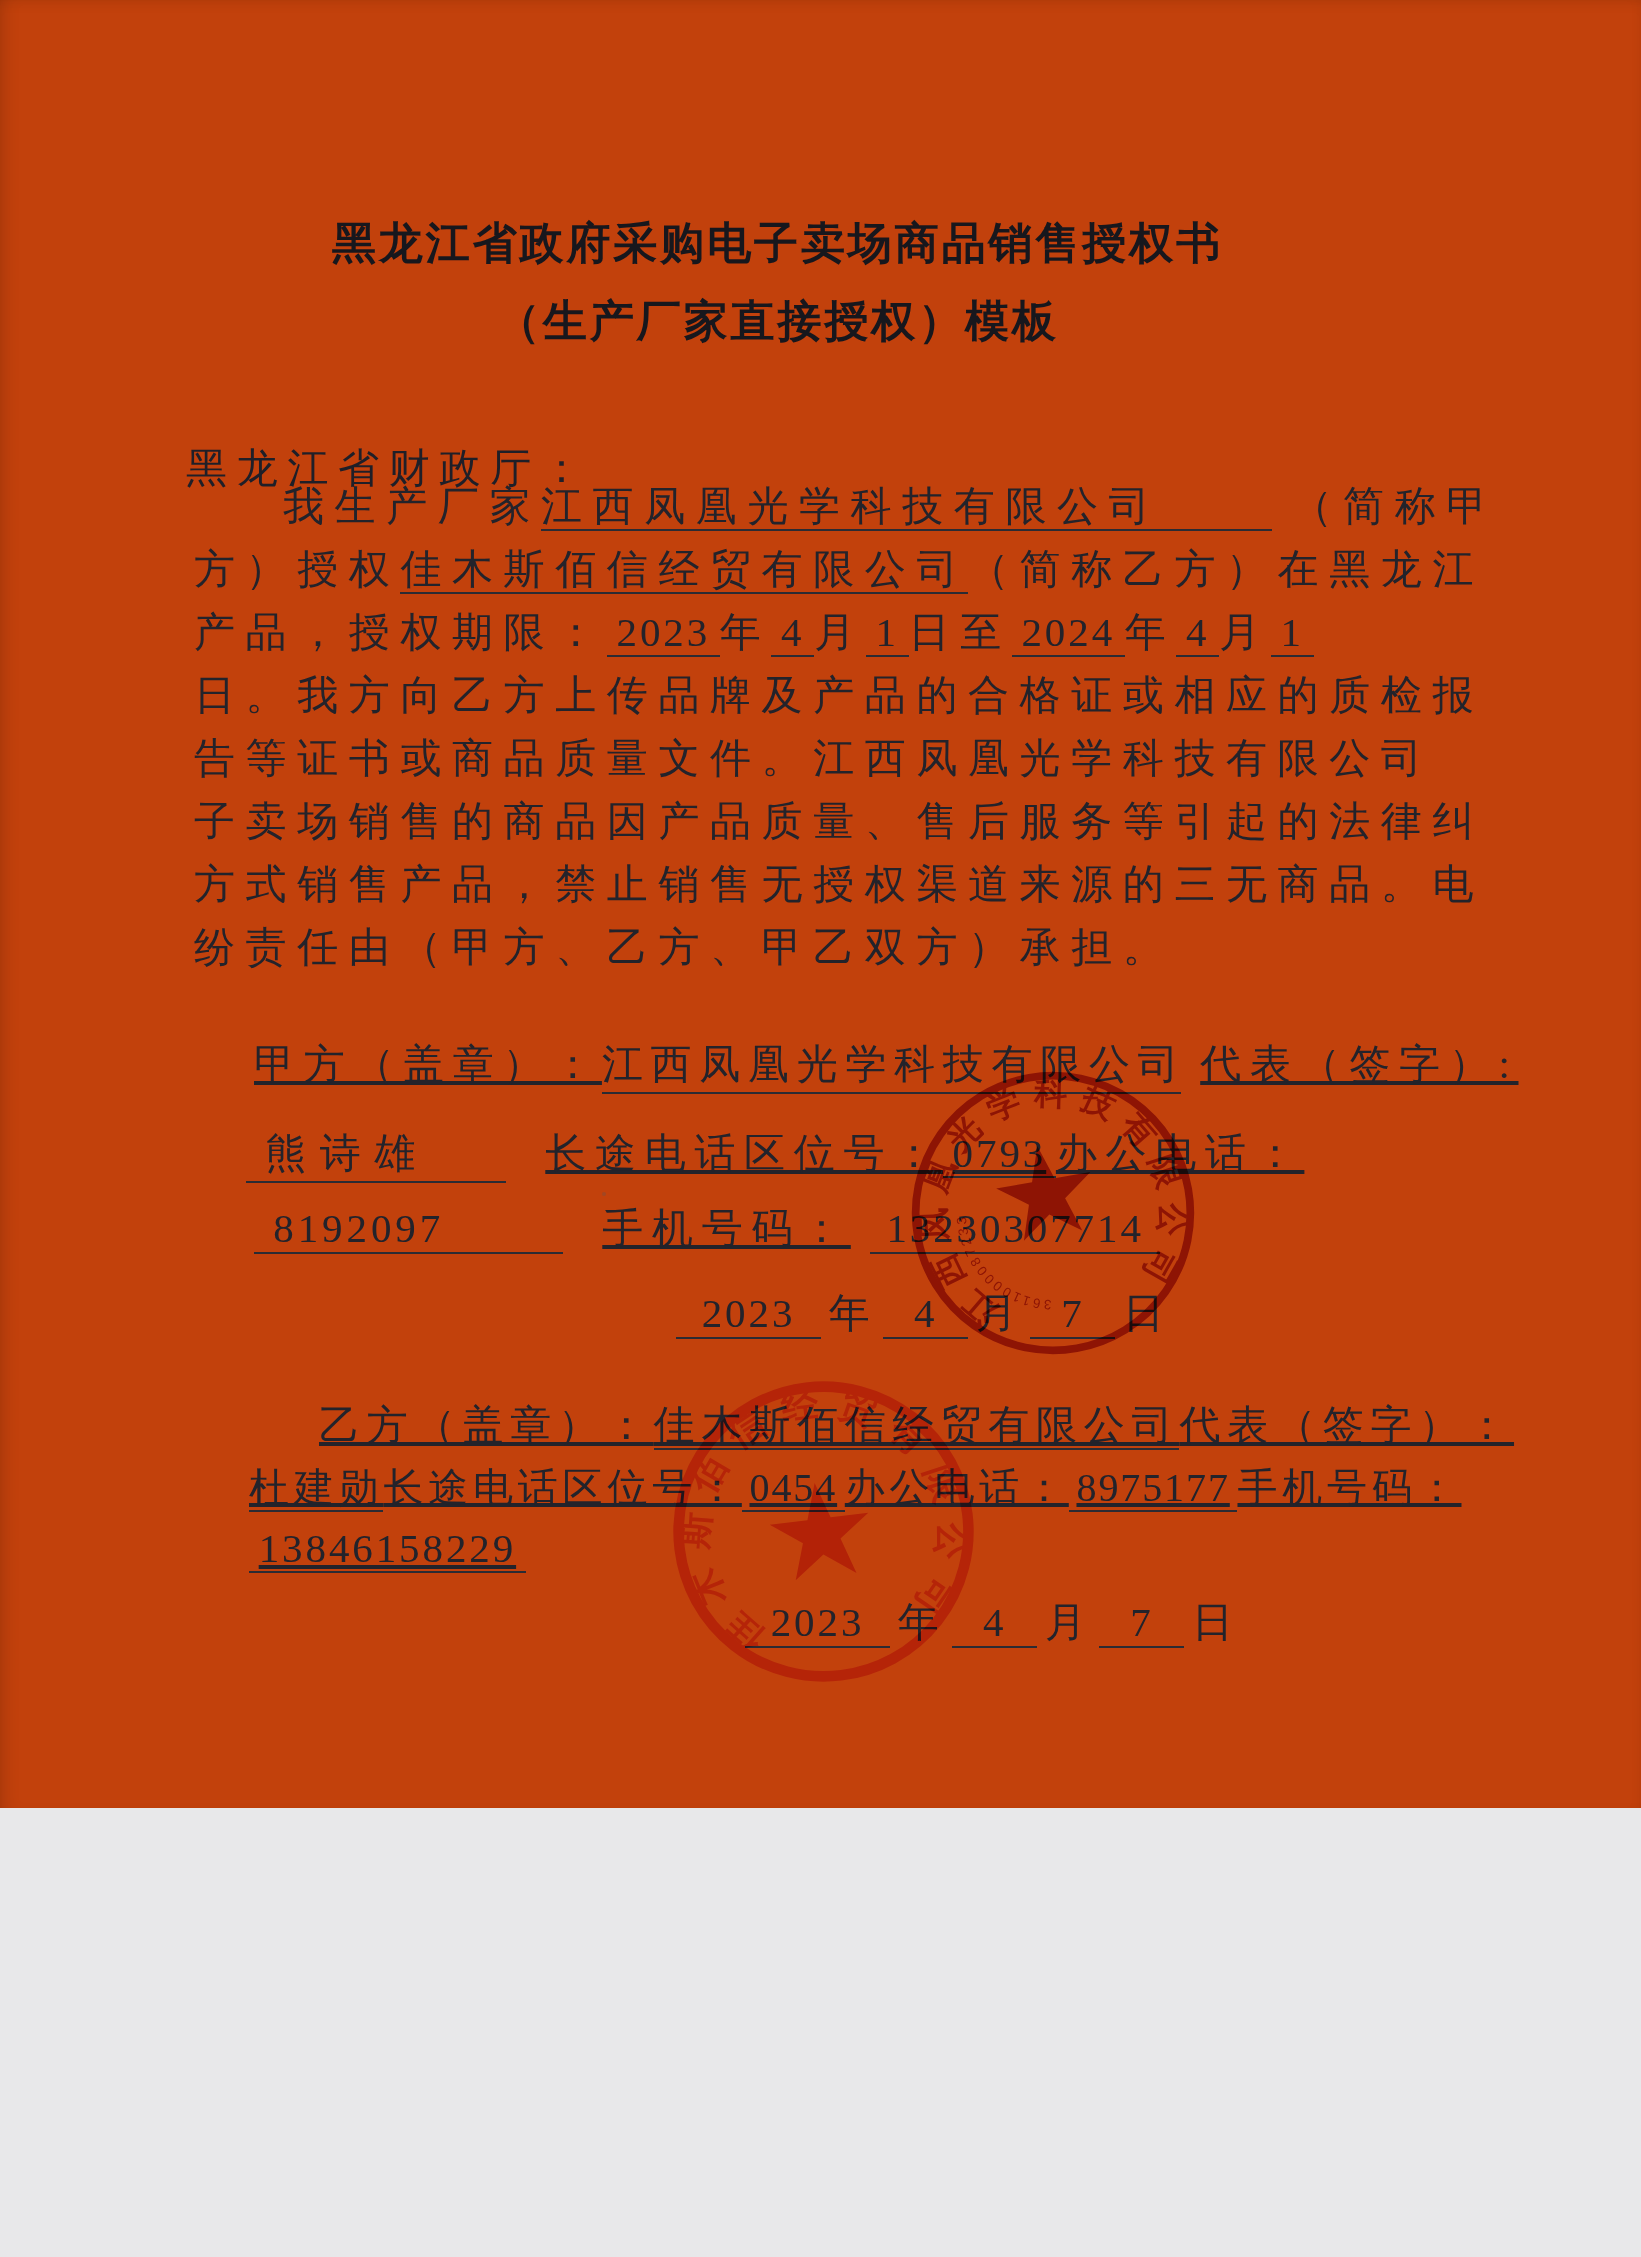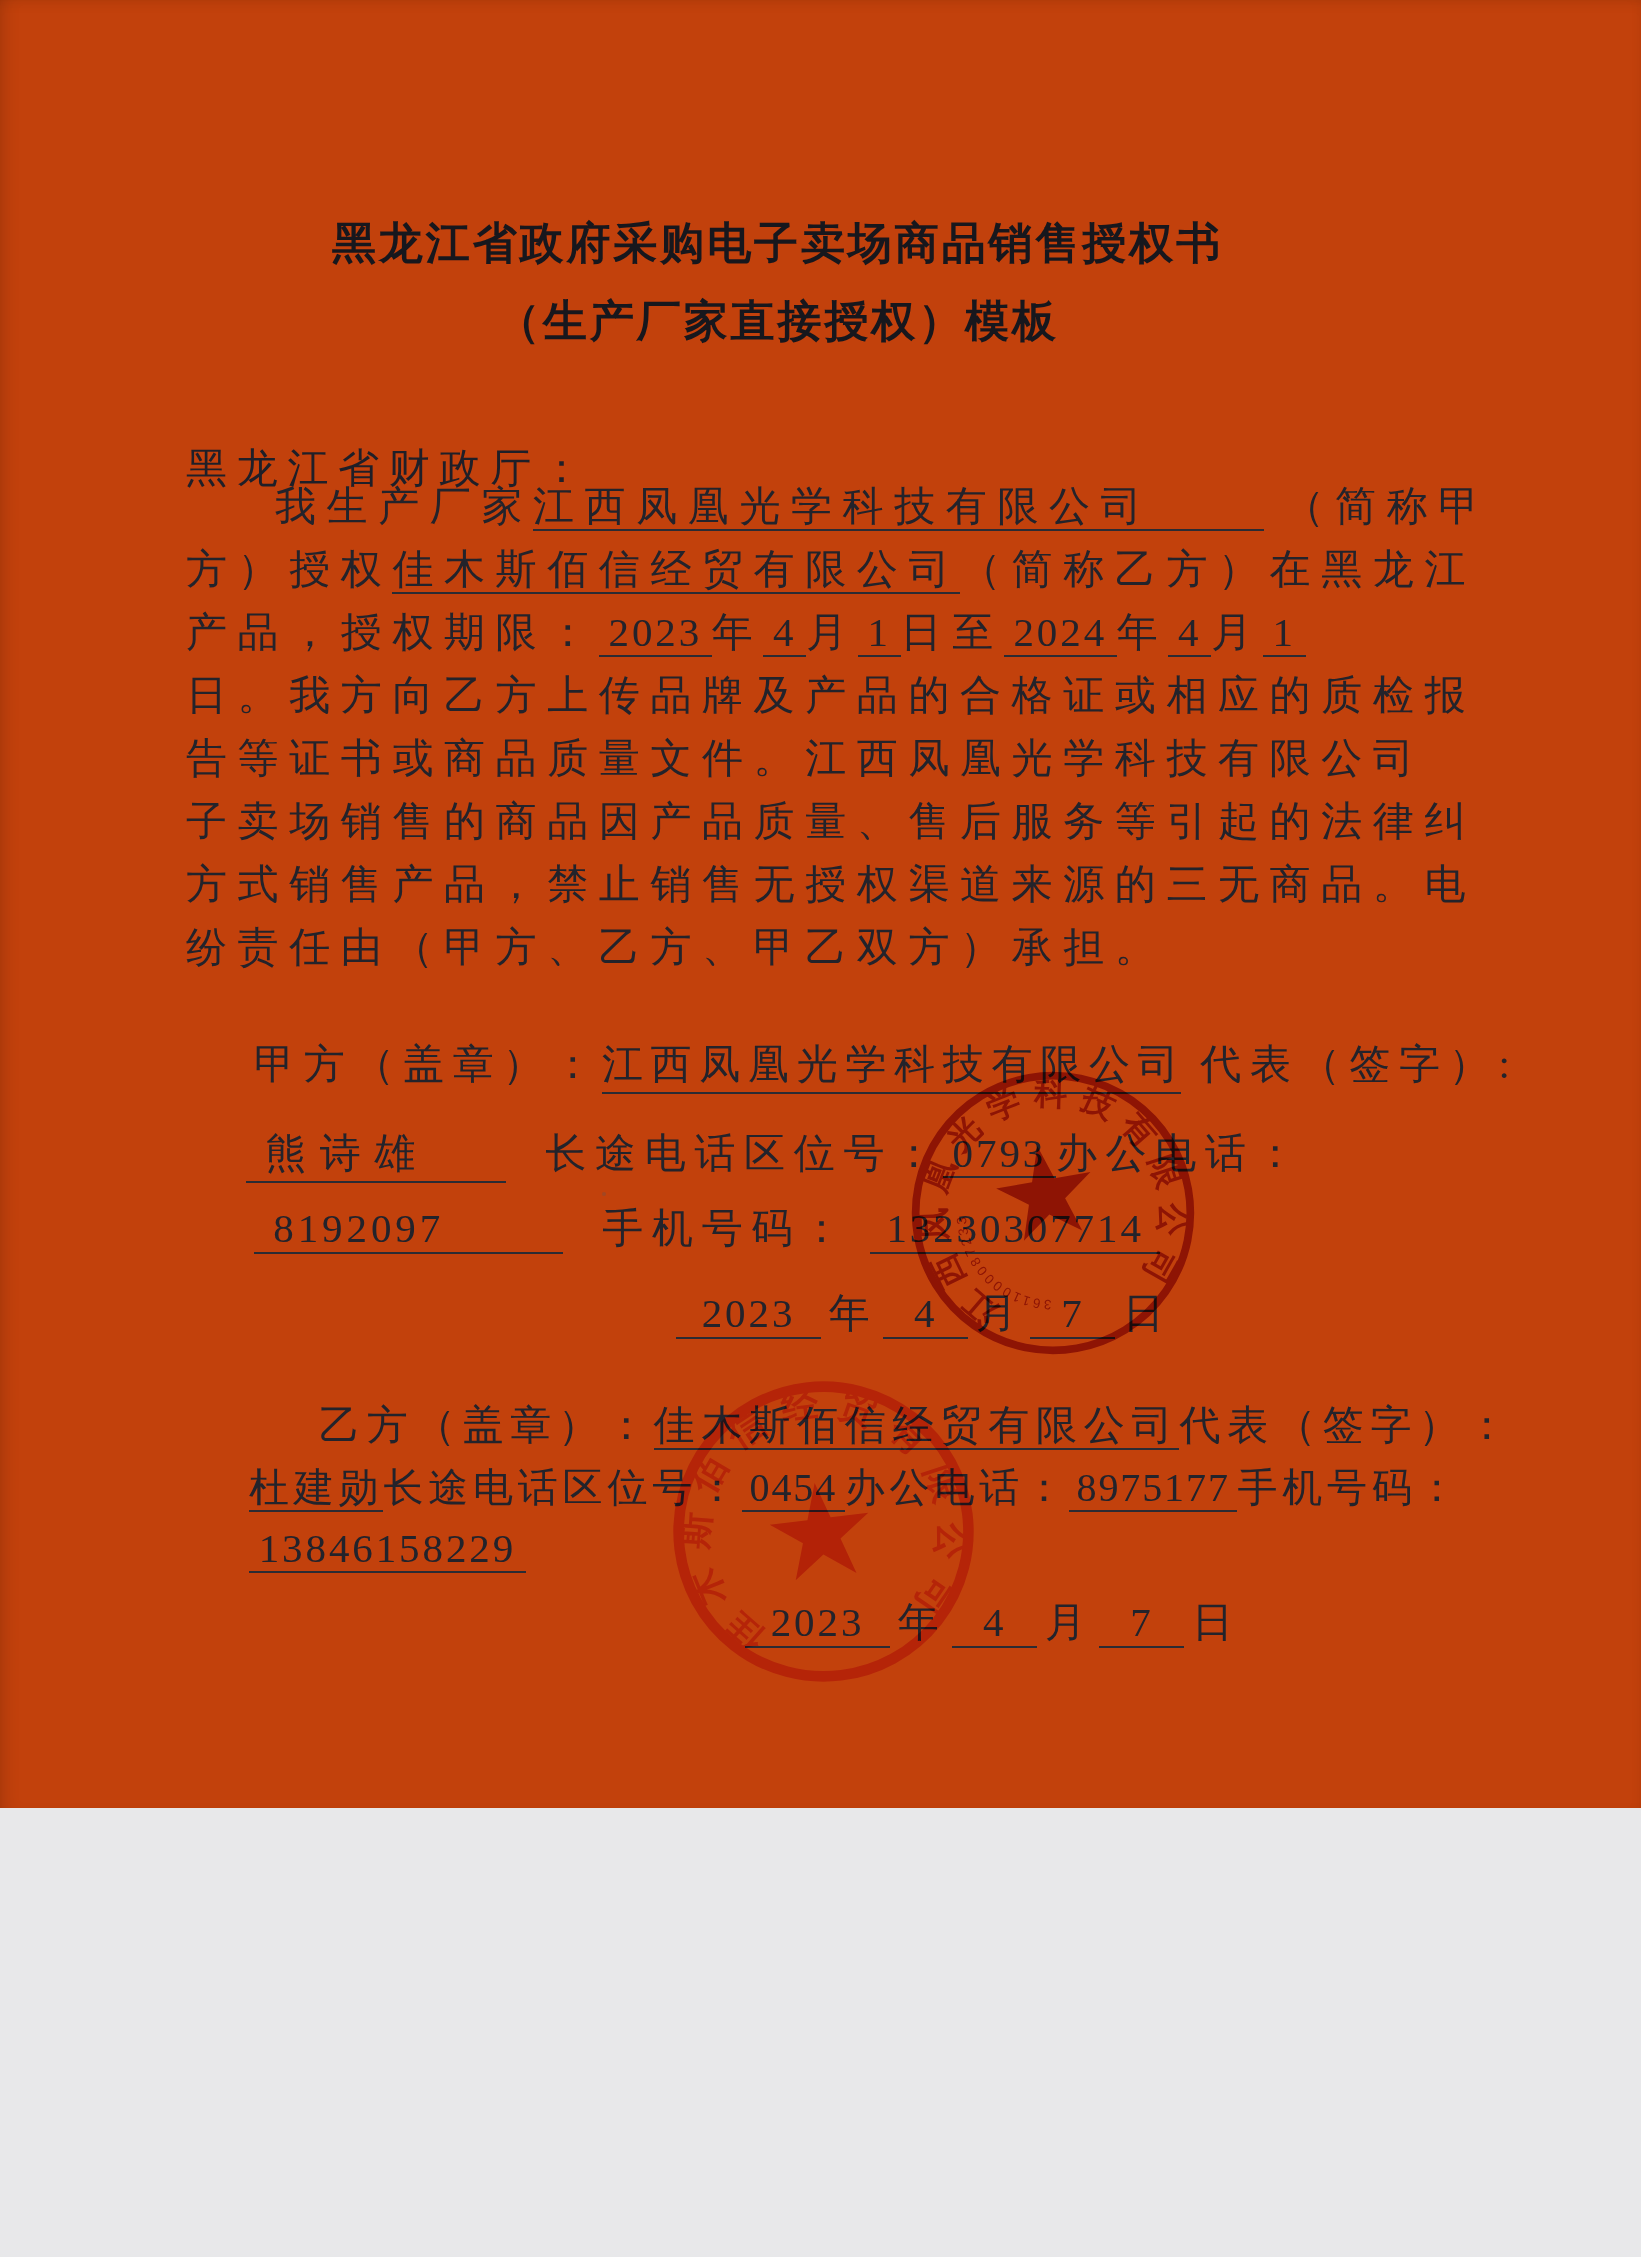--- a/index.html
+++ b/index.html
@@ -21,29 +21,29 @@
     font-weight:700;font-size:44px;letter-spacing:2.9px;color:#17171d;
     transform:translateX(-43px);margin:0;
   }
   .t1{top:214px;}
   .t2{top:292px;}
   .salutation{
     position:absolute;left:186px;top:417px;
     font-size:41px;letter-spacing:9.7px;color:#1f1f28;margin-top:24px;
   }
   .para{position:absolute;left:186px;top:475px;width:1284px;}
-  .pl{height:63px;line-height:63px;font-size:41px;letter-spacing:10.6px;white-space:nowrap;}
+  .pl{height:63px;line-height:63px;font-size:41px;letter-spacing:10.6px;white-space:nowrap;margin-left:8px;}
   .ind{display:inline-block;width:89px;}
   .u{border-bottom:2.9px solid #2b2b33;}
   .u.blank-r{padding-right:112px;}
   .u.pad-s{padding:0 13.5px;}
   .u.num{letter-spacing:2.9px;padding:0 9.7px;}
   .gap20{display:inline-block;width:19.3px;}
   .gap40{display:inline-block;width:39px;}
-  .row{position:absolute;white-space:nowrap;font-size:41px;letter-spacing:8.7px;color:#23232b;}
+  .row{position:absolute;white-space:nowrap;font-size:41px;letter-spacing:8.7px;color:#23232b;text-decoration:underline;}
   .pa1{left:254px;top:1037px;}
   .pa1 .u{display:inline-block;width:579px;text-align:center;letter-spacing:7.7px;}
   .pa2{left:246px;top:1126px;}
   .pa2 .signer{display:inline-block;width:241px;padding-left:19.3px;letter-spacing:13.5px;}
   .pa3{left:254px;top:1201px;}
   .pa3 .office{display:inline-block;width:290px;padding-left:19.3px;letter-spacing:3.9px;}
   .pa3 .mob{display:inline-block;width:290px;text-align:center;letter-spacing:2.9px;}
   .date-row{font-size:41px;letter-spacing:5.8px;}
   .pa-date{left:676px;top:1286px;}
   .pb-date{left:745px;top:1595px;}

